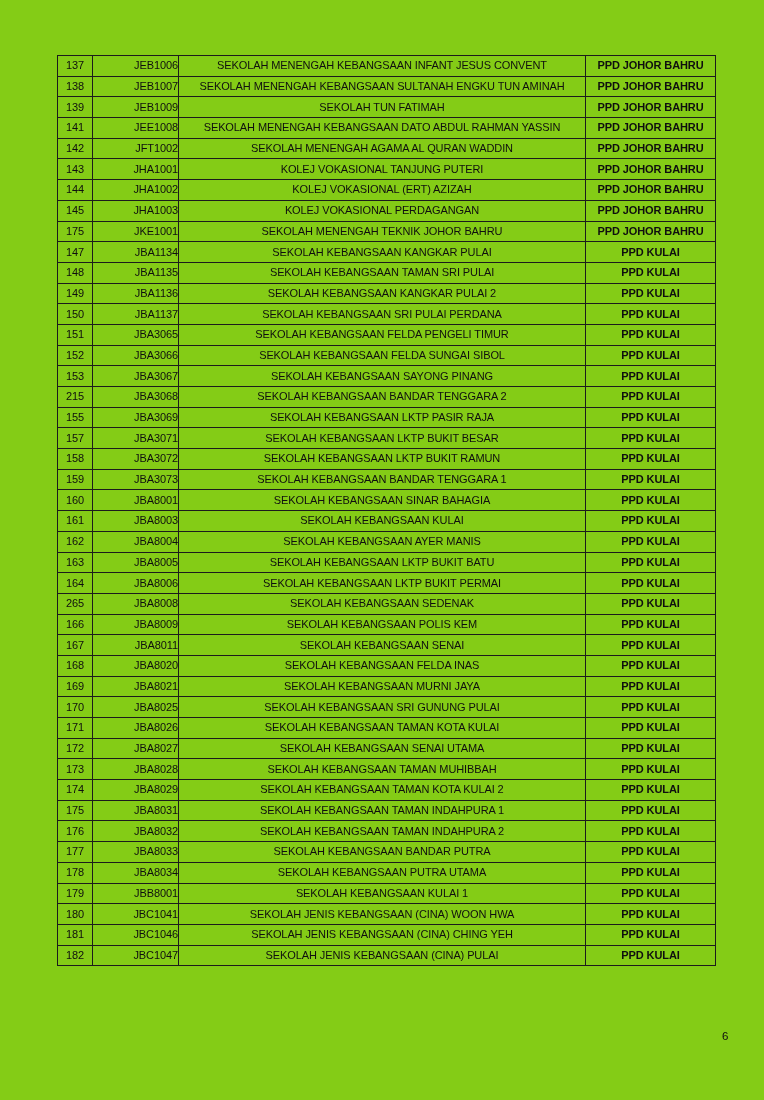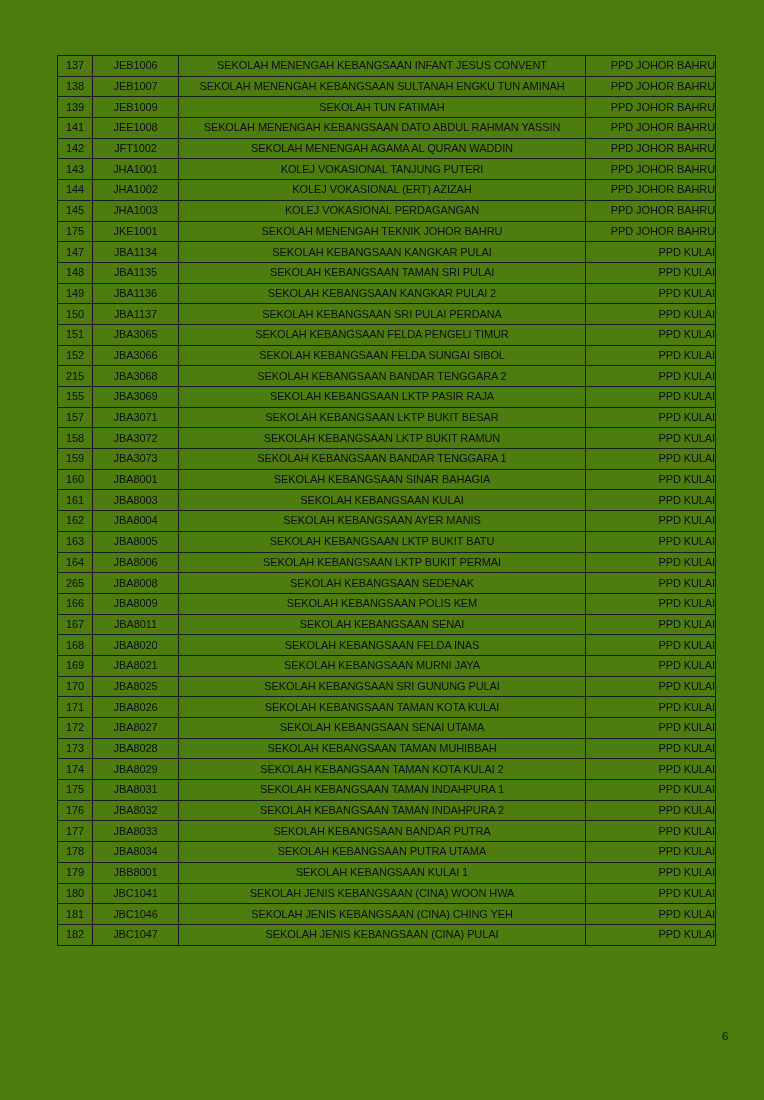--- a/index.html
+++ b/index.html
@@ -4,21 +4,21 @@
 <style>
   html, body {
     margin: 0;
     padding: 0;
     background: #ffffff;
   }
   .page {
     position: relative;
     width: 764px;
     height: 1100px;
-    background: #4d7c0f;
+    background: #84cc16;
     font-family: "Liberation Sans", sans-serif;
     overflow: hidden;
   }
   table.school-table {
     position: absolute;
     left: 57px;
     top: 55px;
     width: 658px;
     border-collapse: collapse;
     table-layout: fixed;
@@ -29,23 +29,23 @@
     color: #0f0f0f;
     height: 19.7px;
     padding: 0;
     line-height: 1;
     vertical-align: middle;
     white-space: nowrap;
     overflow: hidden;
     letter-spacing: -0.1px;
   }
   td.c0 { text-align: center; }
-  td.c1 { text-align: center; }
+  td.c1 { text-align: right; }
   td.c2 { padding-left: 6px; text-align: center; }
-  td.c3 { padding-left: 6px; text-align: right; }
+  td.c3 { padding-left: 6px; text-align: center; font-weight: bold; }
   .page-number {
     position: absolute;
     left: 722px;
     top: 1030px;
     font-size: 11.5px;
     color: #0f0f0f;
   }
 </style>
 </head>
 <body>
@@ -143,20 +143,26 @@
           <td class="c2">SEKOLAH KEBANGSAAN FELDA PENGELI TIMUR</td>
           <td class="c3">PPD KULAI</td>
         </tr>
         <tr>
           <td class="c0">152</td>
           <td class="c1">JBA3066</td>
           <td class="c2">SEKOLAH KEBANGSAAN FELDA SUNGAI SIBOL</td>
           <td class="c3">PPD KULAI</td>
         </tr>
         <tr>
+          <td class="c0">153</td>
+          <td class="c1">JBA3067</td>
+          <td class="c2">SEKOLAH KEBANGSAAN SAYONG PINANG</td>
+          <td class="c3">PPD KULAI</td>
+        </tr>
+        <tr>
           <td class="c0">215</td>
           <td class="c1">JBA3068</td>
           <td class="c2">SEKOLAH KEBANGSAAN BANDAR TENGGARA 2</td>
           <td class="c3">PPD KULAI</td>
         </tr>
         <tr>
           <td class="c0">155</td>
           <td class="c1">JBA3069</td>
           <td class="c2">SEKOLAH KEBANGSAAN LKTP PASIR RAJA</td>
           <td class="c3">PPD KULAI</td>

